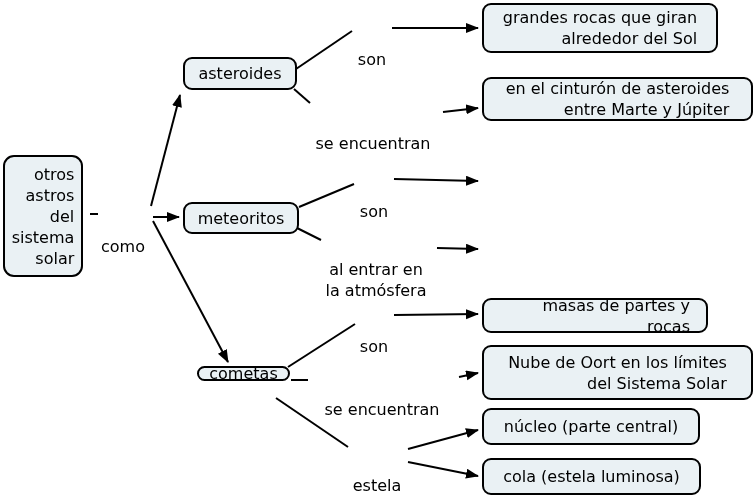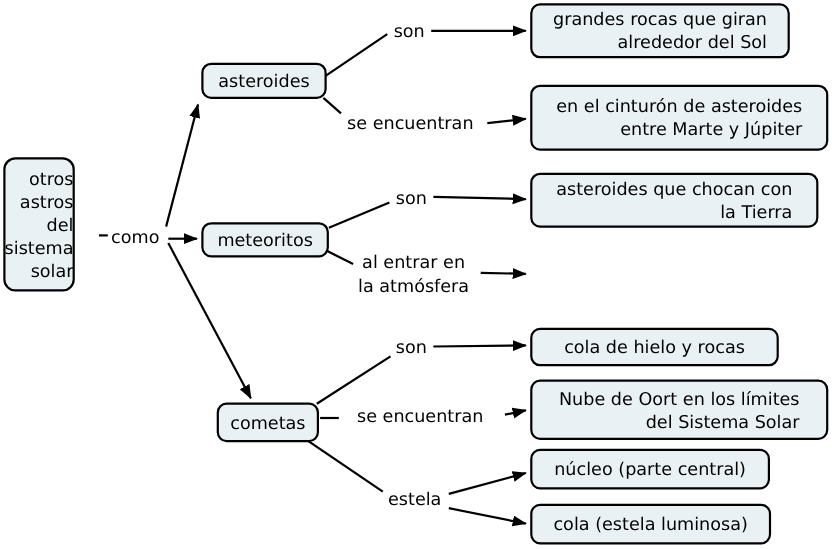--- a/index.html
+++ b/index.html
@@ -18,21 +18,21 @@
     background:var(--node-fill,#eaf1f4);
     border:2px solid var(--node-border,#000);
     border-radius:9px;
     font-size:16px;line-height:21px;
     padding:2px 16px;
   }
   .node.root{border-radius:11px;}
   .link-label{
     position:absolute;transform:translate(-50%,-50%);
     text-align:center;white-space:pre-line;
-    font-size:16px;line-height:21px;
+    font-size:16px;line-height:21px;margin-top:31px;
   }
 </style>
 </head>
 <body>
 
 <div class="canvas" style="--bg: #ffffff; --node-fill: #eaf1f4; --node-border: #000000; --line: #000000; --text: #000000;">
 
   <svg class="wires" width="756" height="499" xmlns="http://www.w3.org/2000/svg">
     <defs>
       <marker id="arrow" markerUnits="userSpaceOnUse" markerWidth="14" markerHeight="11" refX="12" refY="5" orient="auto">
@@ -58,43 +58,41 @@
 
     <line x1="288" y1="367" x2="355" y2="324"></line>
     <line x1="394" y1="315" x2="478" y2="314" marker-end="url(#arrow)"></line>
     <line x1="291" y1="380" x2="308" y2="380"></line>
     <line x1="459" y1="377" x2="478" y2="373" marker-end="url(#arrow)"></line>
     <line x1="276" y1="398" x2="348" y2="447"></line>
     <line x1="408" y1="449" x2="478" y2="430" marker-end="url(#arrow)"></line>
     <line x1="408" y1="462" x2="478" y2="476" marker-end="url(#arrow)"></line>
   </svg>
 
-  <div class="node root" style="left:3px;top:143px;width:65px;height:122px">otros
+  <div class="node root" style="left:3px;top:155px;width:80px;height:122px">otros
 astros
 del
 sistema
 solar</div>
 
   <div class="node" style="left:183px;top:57px;width:114px;height:33px">asteroides</div>
 
   <div class="node" style="left:183px;top:202px;width:116px;height:32px">meteoritos</div>
 
-  <div class="node" style="left:197px;top:366px;width:93px;height:36px">cometas</div>
+  <div class="node" style="left:197px;top:366px;width:93px;height:15px">cometas</div>
 
   <div class="node" style="left:482px;top:3px;width:236px;height:50px">grandes rocas que giran
 alrededor del Sol</div>
 
-  <div class="node" style="left:482px;top:77px;width:271px;height:60px">en el cinturón de asteroides
+  <div class="node" style="left:482px;top:77px;width:271px;height:44px">en el cinturón de asteroides
 entre Marte y Júpiter</div>
 
-  <div class="node" style="left:482px;top:157px;width:262px;height:50px">asteroides que chocan con
-la Tierra</div>
 
 
-  <div class="node" style="left:482px;top:298px;width:226px;height:35px">cola de hielo y rocas</div>
+  <div class="node" style="left:482px;top:298px;width:226px;height:35px">masas de partes y rocas</div>
 
   <div class="node" style="left:482px;top:345px;width:271px;height:55px">Nube de Oort en los límites
 del Sistema Solar</div>
 
   <div class="node" style="left:482px;top:408px;width:218px;height:37px">núcleo (parte central)</div>
 
   <div class="node" style="left:482px;top:458px;width:219px;height:37px">cola (estela luminosa)</div>
 
   <div class="link-label" style="left:123px;top:215px">como</div>
 

